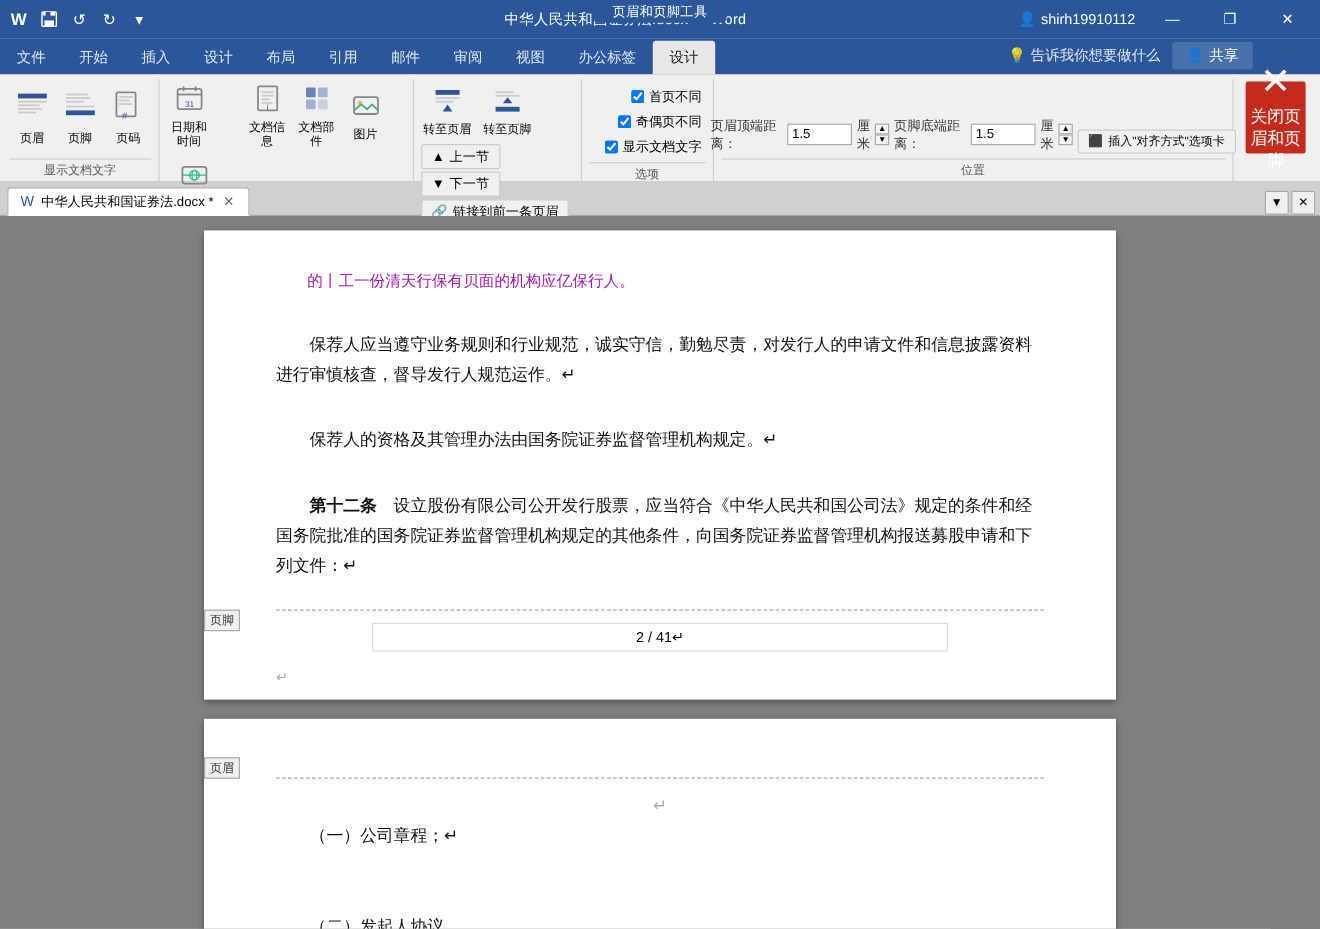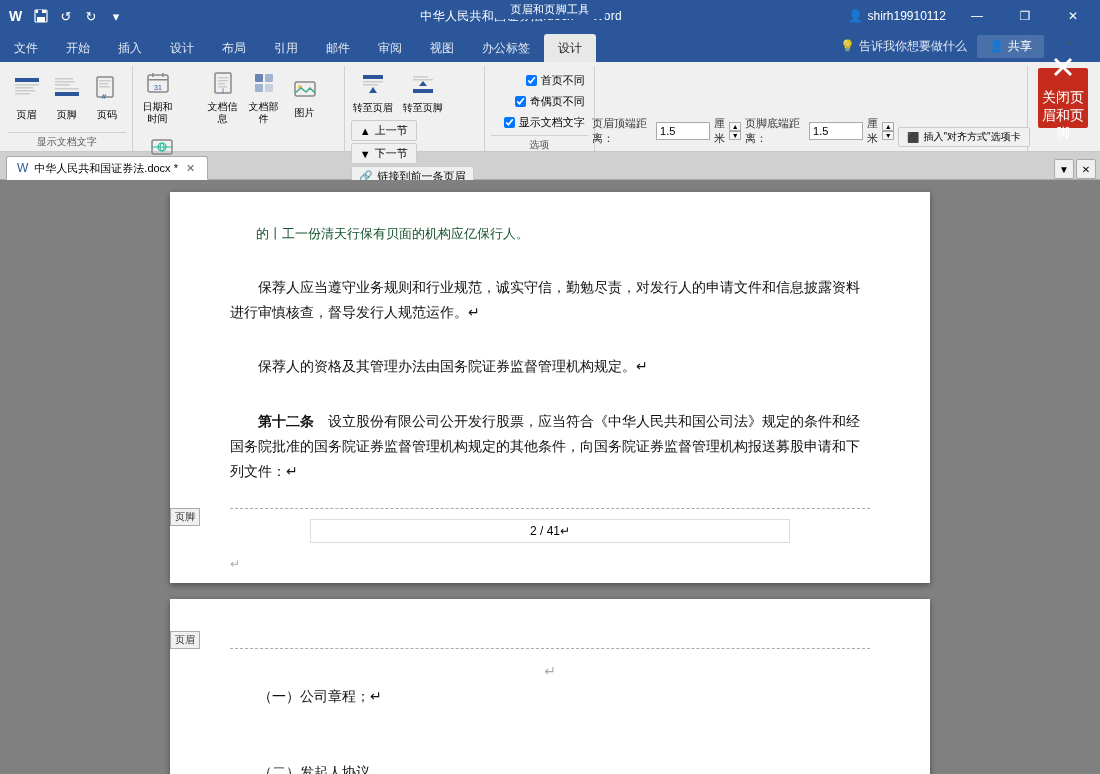--- a/index.html
+++ b/index.html
@@ -692,20 +692,21 @@
         <div class="pos-spinner">
           <button>▲</button>
           <button>▼</button>
         </div>
       </div>
       <div class="nav-btn-small" style="font-size:10px;">
         <span>⬛</span>
         <span>插入"对齐方式"选项卡</span>
       </div>
     </div>
+    <div class="ribbon-group-label">位置</div>
   </div>
 
   <div class="ribbon-group" style="min-width:70px;">
     <div class="ribbon-group-content" style="justify-content:center;">
       <div class="rb-close-large">
         <div class="icon">
           <svg width="28" height="28" viewBox="0 0 28 28">
             <line x1="6" y1="6" x2="22" y2="22" stroke="white" stroke-width="3"></line>
             <line x1="22" y1="6" x2="6" y2="22" stroke="white" stroke-width="3"></line>
           </svg>
@@ -728,21 +729,21 @@
     <div class="doc-nav-btn">▼</div>
     <div class="doc-nav-btn">✕</div>
   </div>
 </div>
 
 <div class="scroll-container">
   <div class="scroll-content">
 
     <div class="word-page">
       <div class="page-content">
-        <p class="article-text" style="color:#14532d;font-size:13px;">的丨工一份清天行保有贝面的机构应亿保行人。</p>
+        <p class="article-text" style="color:#a21caf;font-size:13px;">的丨工一份清天行保有贝面的机构应亿保行人。</p>
         <br>
         <p class="article-text">保荐人应当遵守业务规则和行业规范，诚实守信，勤勉尽责，对发行人的申请文件和信息披露资料进行审慎核查，督导发行人规范运作。↵</p>
         <br>
         <p class="article-text">保荐人的资格及其管理办法由国务院证券监督管理机构规定。↵</p>
         <br>
         <p class="article-text"><span class="article-bold">第十二条</span>　设立股份有限公司公开发行股票，应当符合《中华人民共和国公司法》规定的条件和经国务院批准的国务院证券监督管理机构规定的其他条件，向国务院证券监督管理机构报送募股申请和下列文件：↵</p>
       </div>
 
       <div class="footer-area">
         <span class="footer-label">页脚</span>

